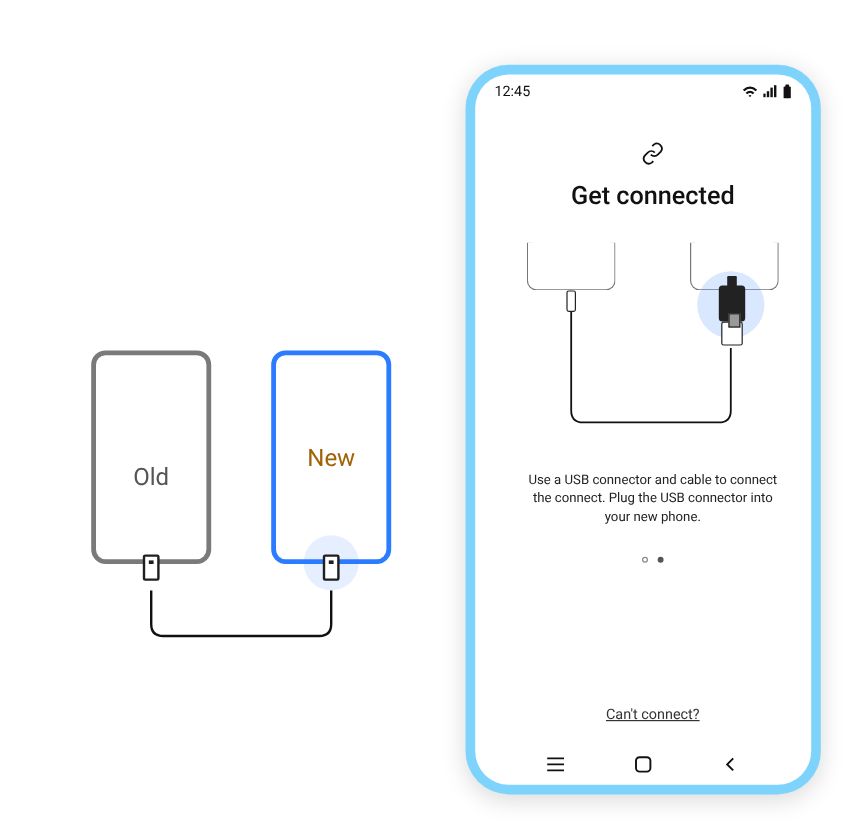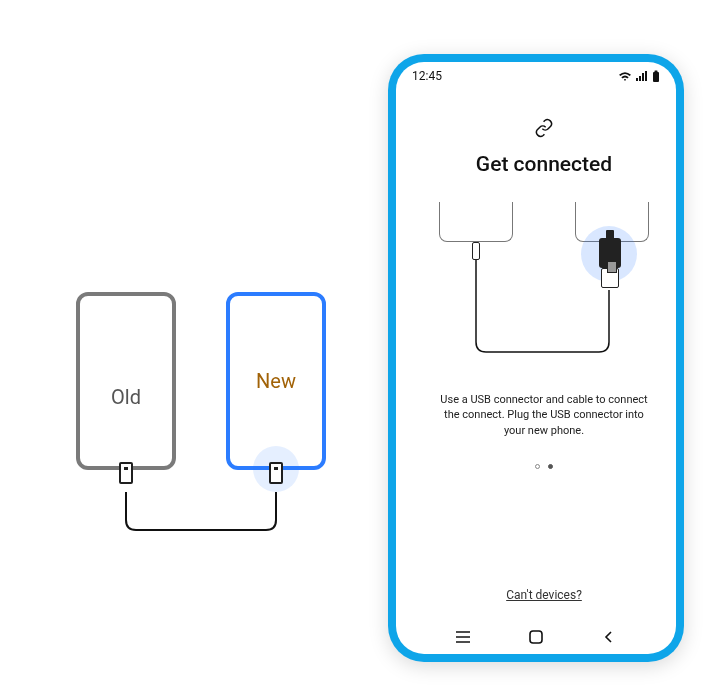--- a/index.html
+++ b/index.html
@@ -69,21 +69,21 @@
   }
 
   
   .device {
     position: absolute;
     left: 388px;
     top: 54px;
     width: 296px;
     height: 608px;
     border-radius: 36px;
-    background: #0ea5e9;
+    background: #7dd3fc;
     box-shadow: 0 4px 20px rgba(0,0,0,0.15);
   }
   .screen {
     position:absolute;
     left:8px; right:8px; top:8px; bottom:8px;
     background:#fff;
     border-radius: 28px;
     overflow:hidden;
   }
   .status-bar {
@@ -268,21 +268,21 @@
           </svg>
         </div>
 
         <div class="instruction">Use a USB connector and cable to connect the connect. Plug the USB connector into your new phone.</div>
 
         <div class="dots">
           <span class="dot"></span>
           <span class="dot active"></span>
         </div>
 
-        <a class="cant-connect">Can't devices?</a>
+        <a class="cant-connect">Can't connect?</a>
       </div>
 
       <div class="nav-bar">
         <span class="nav-btn">
           <svg width="18" height="14" viewBox="0 0 18 14">
               <line x1="2" y1="2" x2="16" y2="2" stroke="#111" stroke-width="1.6"></line>
               <line x1="2" y1="7" x2="16" y2="7" stroke="#111" stroke-width="1.6"></line>
               <line x1="2" y1="12" x2="16" y2="12" stroke="#111" stroke-width="1.6"></line>
             </svg>
         </span>

